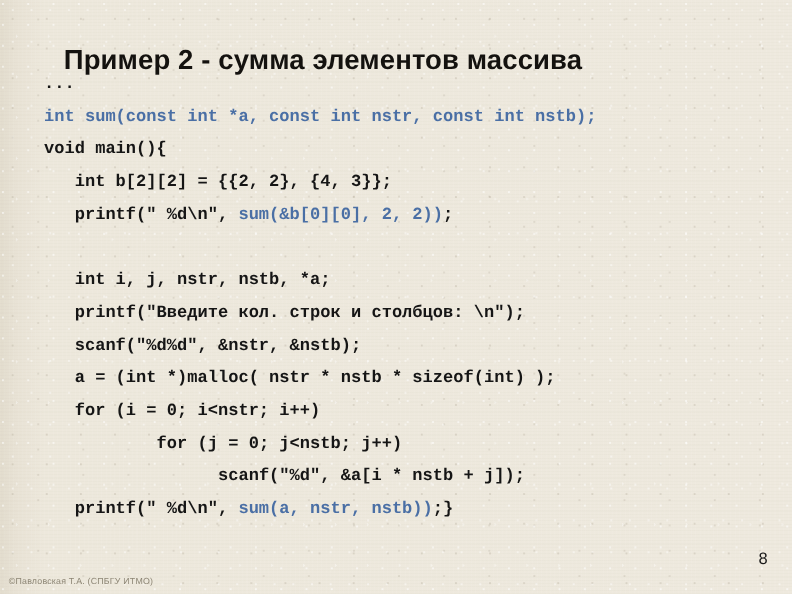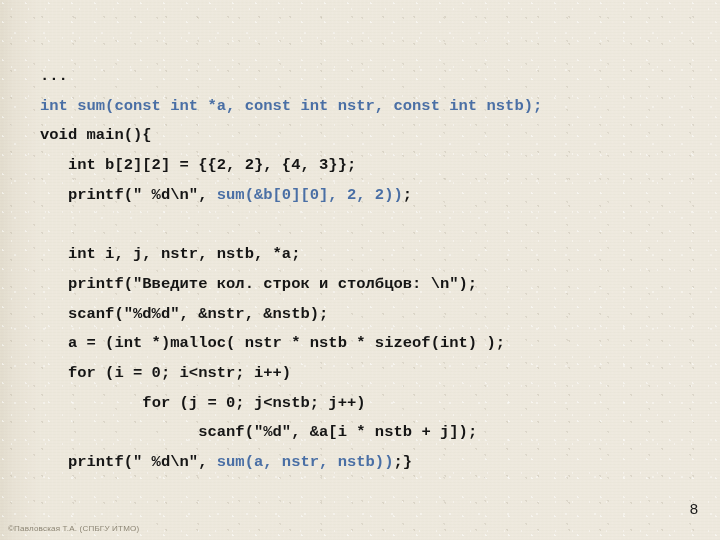--- a/index.html
+++ b/index.html
@@ -106,20 +106,21 @@
     line-height: 18px;
     color: #1a1a1a;
     z-index: 3;
   }
 </style>
 </head>
 <body>
 
 <div class="slide">
 
+  <h1 class="title">Пример 2 - сумма элементов массива</h1>
 
   <div class="code-block"><div class="code-line"><span class="tok-black">...</span></div><div class="code-line"><span class="tok-blue">int sum(const int *a, const int nstr, const int nstb);</span></div><div class="code-line"><span class="tok-black">void main(){</span></div><div class="code-line"><span>   </span><span class="tok-black">int b[2][2] = {{2, 2}, {4, 3}};</span></div><div class="code-line"><span>   </span><span class="tok-black">printf(" %d\n", </span><span class="tok-blue">sum(&amp;b[0][0], 2, 2))</span><span class="tok-black">;</span></div><div class="code-line blank">&nbsp;</div><div class="code-line"><span>   </span><span class="tok-black">int i, j, nstr, nstb, *a;</span></div><div class="code-line"><span>   </span><span class="tok-black">printf("Введите кол. строк и столбцов: \n");</span></div><div class="code-line"><span>   </span><span class="tok-black">scanf("%d%d", &amp;nstr, &amp;nstb);</span></div><div class="code-line"><span>   </span><span class="tok-black">a = (int *)malloc( nstr * nstb * sizeof(int) );</span></div><div class="code-line"><span>   </span><span class="tok-black">for (i = 0; i&lt;nstr; i++)</span></div><div class="code-line"><span>           </span><span class="tok-black">for (j = 0; j&lt;nstb; j++)</span></div><div class="code-line"><span>                 </span><span class="tok-black">scanf("%d", &amp;a[i * nstb + j]);</span></div><div class="code-line"><span>   </span><span class="tok-black">printf(" %d\n", </span><span class="tok-blue">sum(a, nstr, nstb))</span><span class="tok-black">;}</span></div></div>
 
   <div class="footer-credit">©Павловская Т.А. (СПБГУ ИТМО)</div>
 
   <div class="page-number">8</div>
 
 </div>
 
 </body></html>

